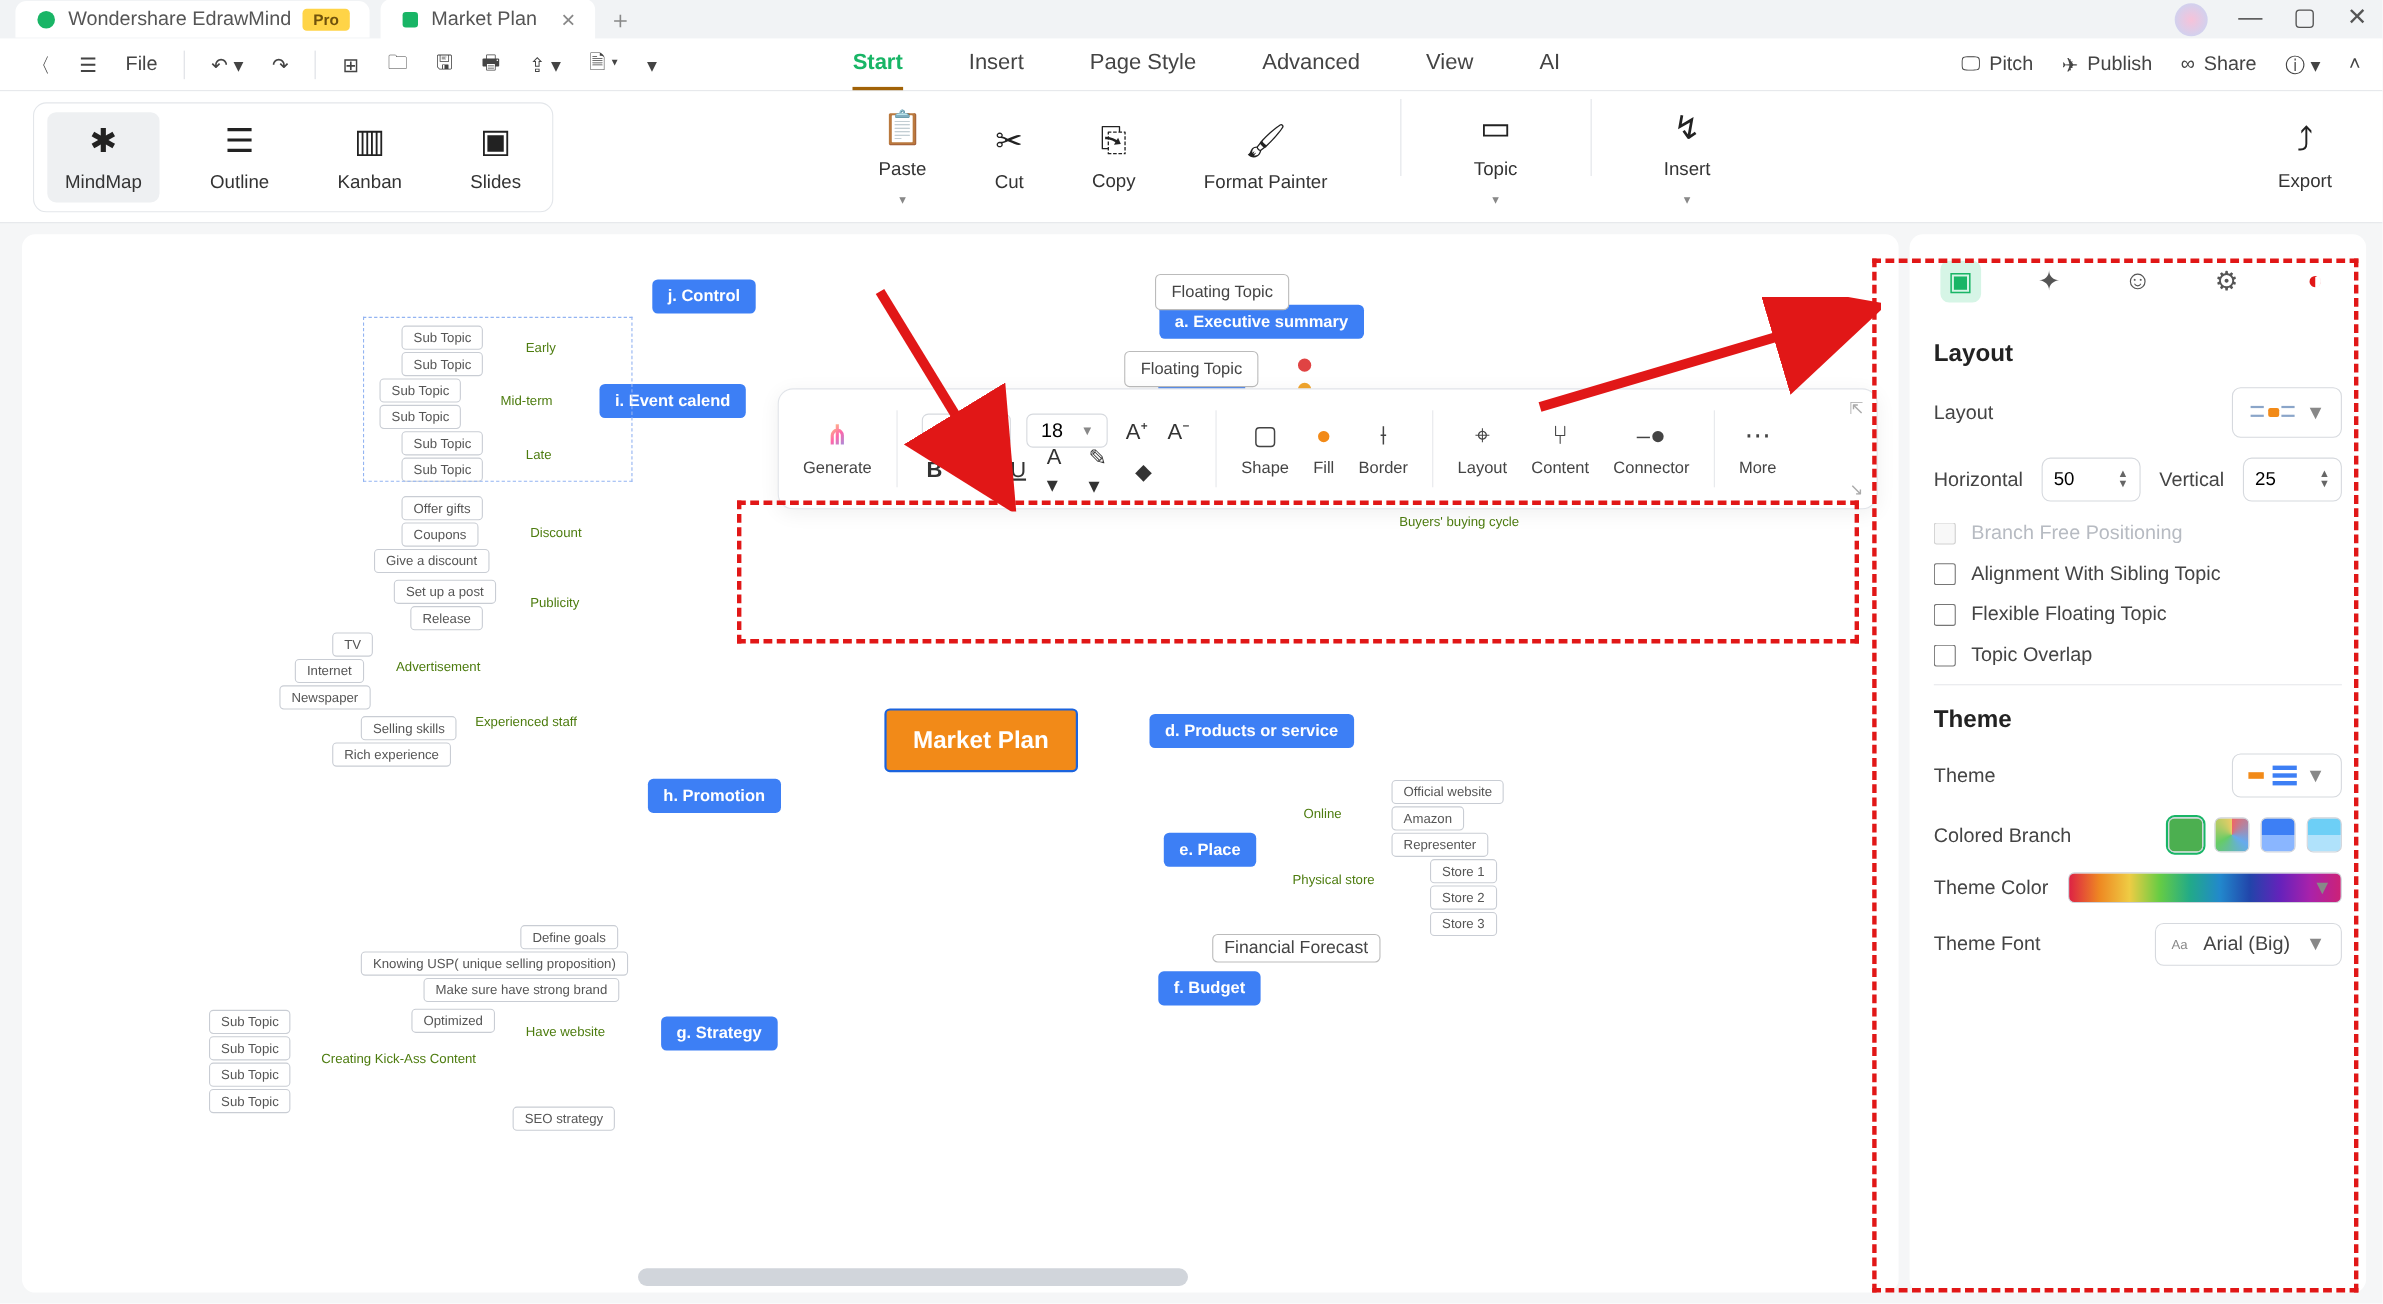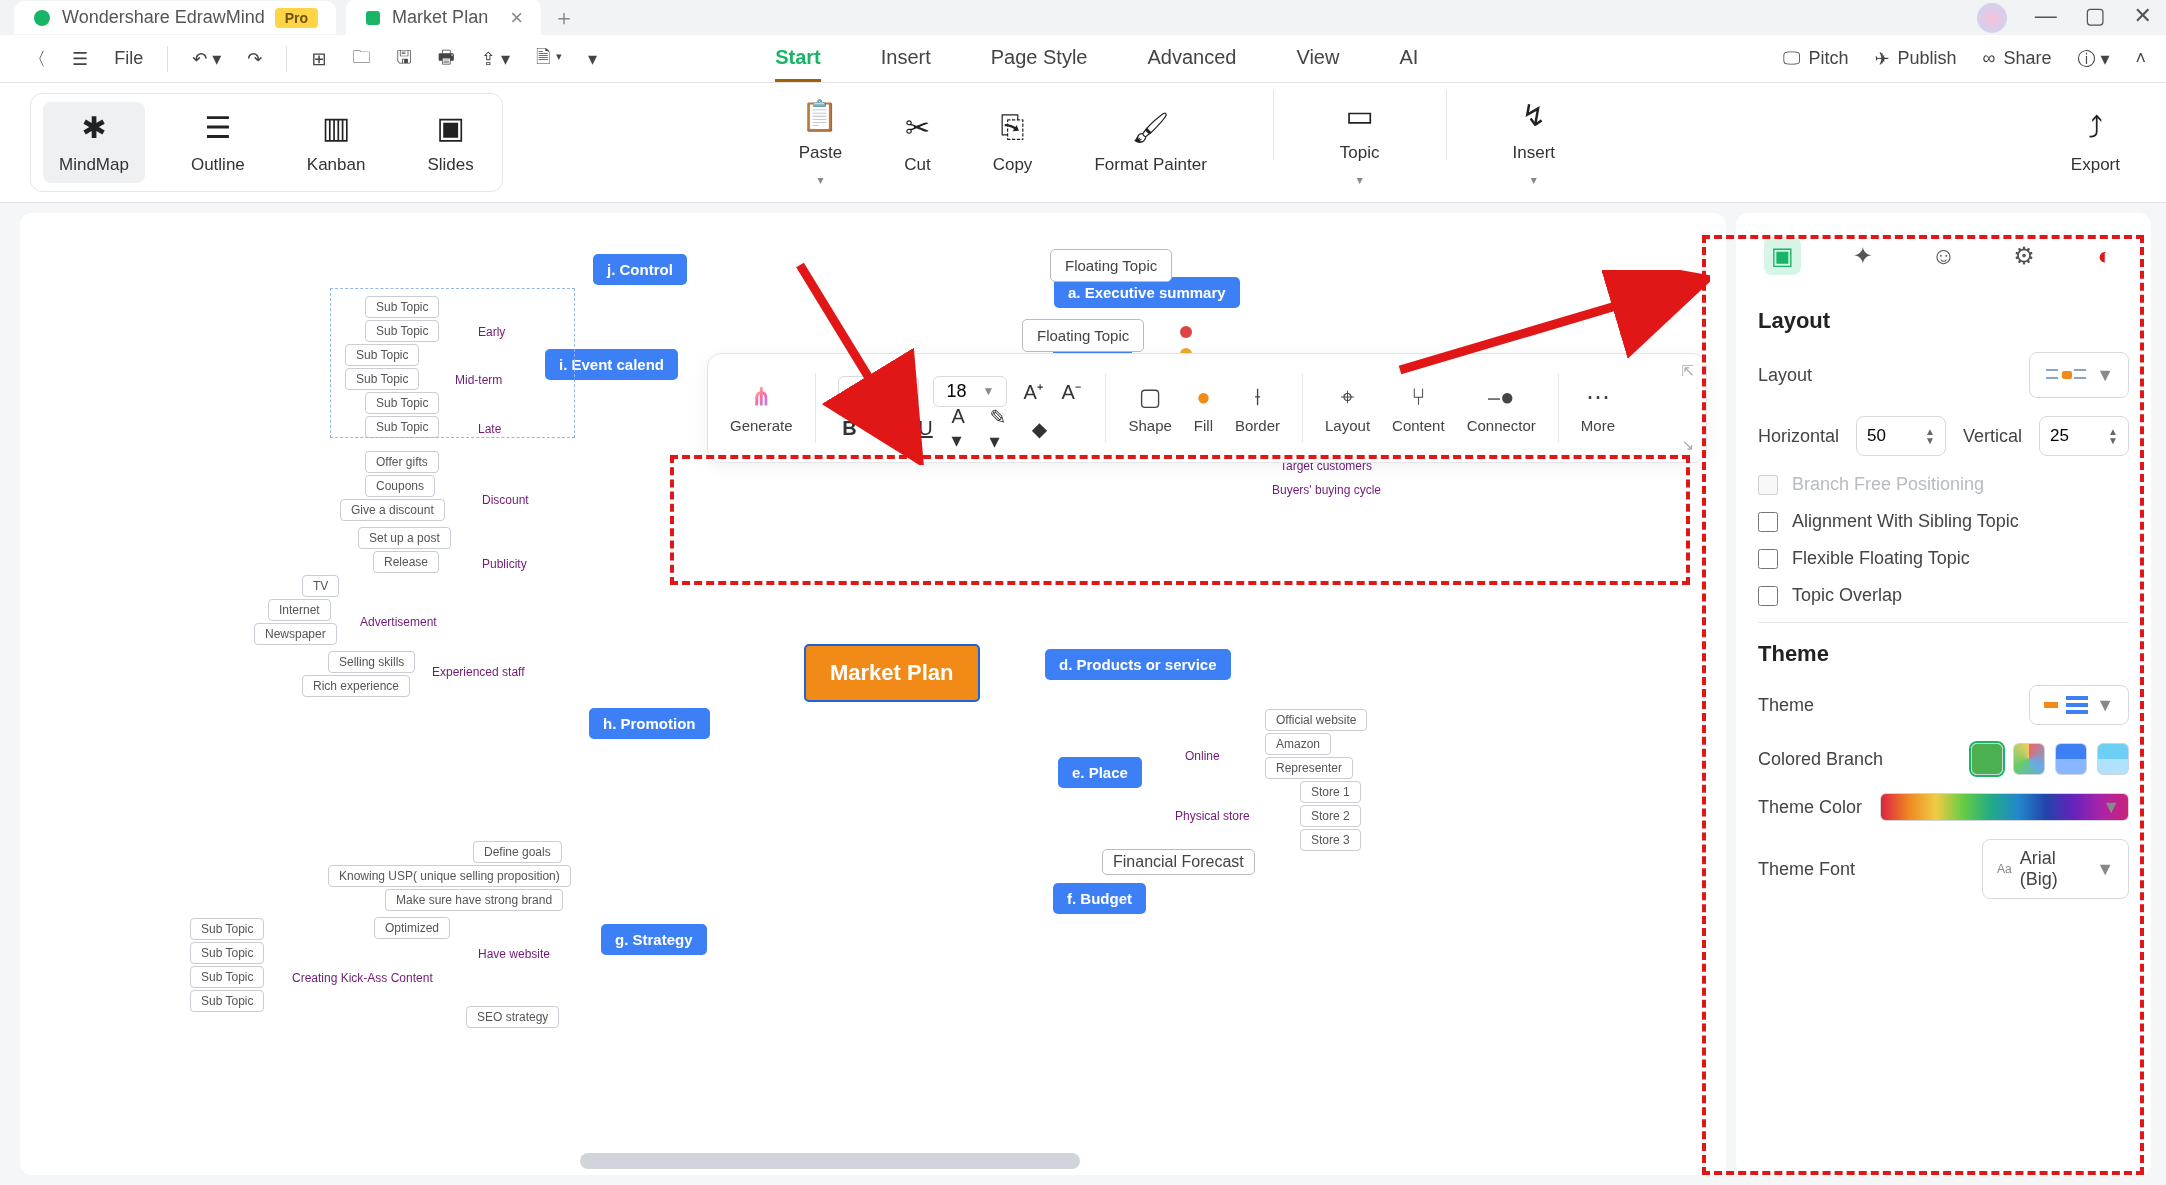--- a/index.html
+++ b/index.html
@@ -36,21 +36,21 @@
 
 .main { position:absolute; top:203px; left:0; right:0; bottom:0; display:flex; }
 .canvas { flex:1; background:#fff; margin:10px 0 10px 20px; border-radius:12px; position:relative; overflow:hidden; }
 .right-panel { width:415px; background:#fff; margin:10px 15px 10px 10px; border-radius:12px; padding:20px 22px; overflow:auto; position:relative; }
 
 
 .node { position:absolute; background:#3d7ff5; color:#fff; font-size:15px; font-weight:600; padding:7px 14px; border-radius:5px; white-space:nowrap; }
 .node.main-node { background:#f28a18; font-size:22px; padding:14px 24px; border:2px solid #1b63dd; }
 .node.float { background:#fff; color:#444; border:1px solid #bbb; font-weight:500; }
 .leaf { position:absolute; background:#fff; border:1px solid #c9cdd4; font-size:12px; color:#555; padding:3px 10px; border-radius:4px; white-space:nowrap; }
-.grp { position:absolute; font-size:12px; color:#701a75;margin-top:16px; }
+.grp { position:absolute; font-size:12px; color:#4d7c0f; }
 
 
 .ctx { position:absolute; left:687px; top:140px; width:1000px; height:110px; background:#fff; border:1px solid #e1e4e9; border-radius:14px; display:flex; align-items:center; padding:0 22px; gap:22px; box-shadow:0 4px 18px rgba(0,0,0,.06); }
 .ctx-sec { display:flex; flex-direction:column; align-items:center; gap:6px; font-size:15px; color:#444; }
 .ctx-sec .top { font-size:24px; }
 .dd { border:1px solid #d6d9de; border-radius:6px; padding:4px 12px; font-size:18px; background:#fff; display:flex; align-items:center; gap:8px; cursor:pointer; }
 .dd .caret { font-size:12px; color:#888; }
 .ctx-row { display:flex; gap:14px; align-items:center; }
 .ctx-ico { width:24px; height:24px; display:flex; align-items:center; justify-content:center; font-size:20px; color:#333; cursor:pointer; }
 .csep { width:1px; height:70px; background:#e6e8ec; }
@@ -444,21 +444,21 @@
 
     <div class="rp-row">
       <span>Theme Color</span>
       <div class="colorbar">
           <span style="color:#888">▼</span>
         </div>
     </div>
 
     <div class="rp-row">
       <span>Theme Font</span>
-      <div class="widget" style="width:147px;justify-content:space-between">
+      <div class="widget" style="width:170px;justify-content:space-between">
           <span style="font-size:12px;color:#888">Aa</span>
           <span>Arial (Big)</span>
           <span style="color:#888">▼</span>
         </div>
     </div>
   </div>
 </div>
 
 <div class="hl" style="left:670px; top:455px; width:1020px; height:130px"></div>
 <div class="hl" style="left:1702px;top:235px; width:442px;  height:940px"></div>

